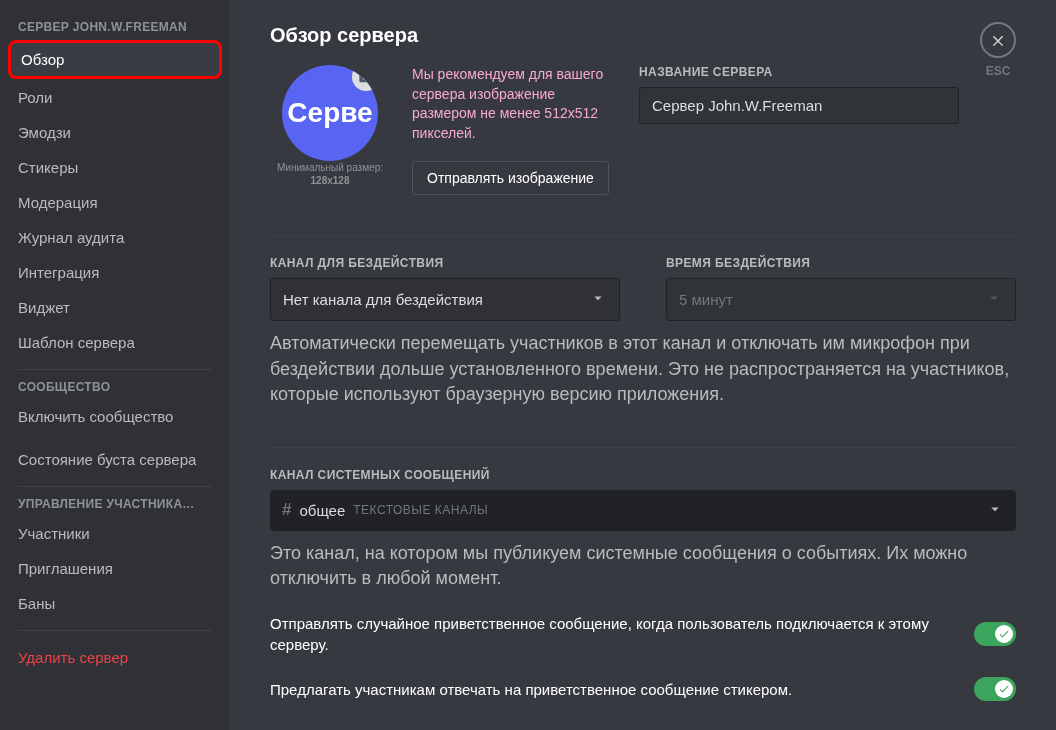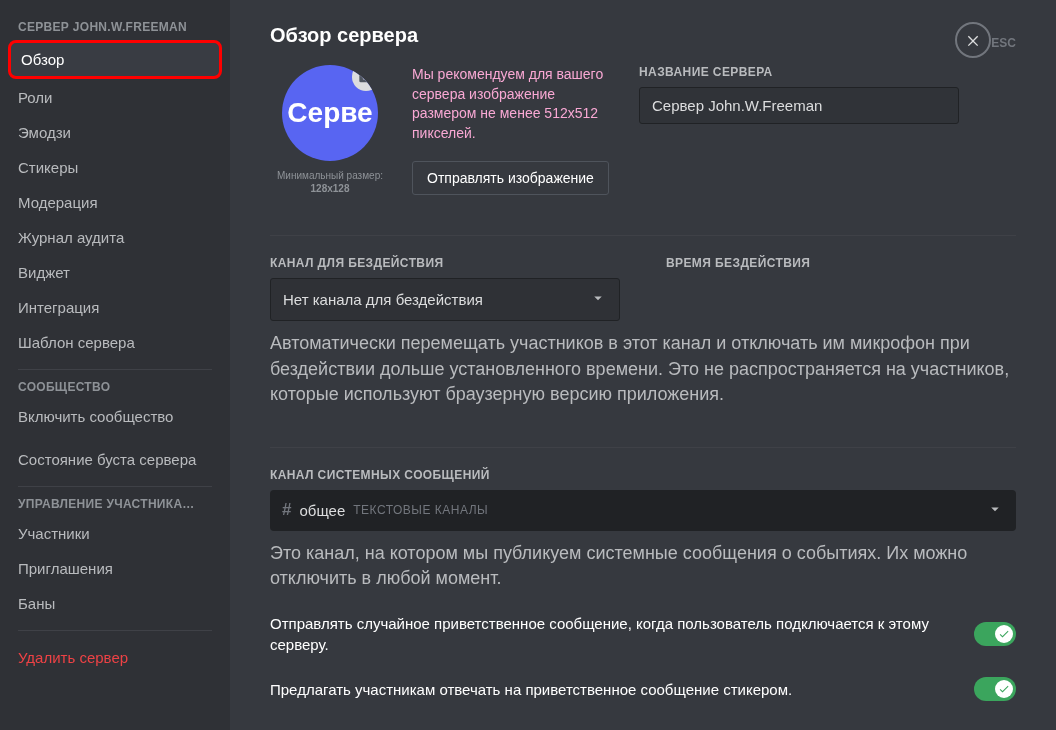--- a/index.html
+++ b/index.html
@@ -5,31 +5,31 @@
   * { box-sizing: border-box; margin: 0; padding: 0; font-family: -apple-system, BlinkMacSystemFont, "Segoe UI", Helvetica, Arial, sans-serif; }
   html, body { width: 1056px; height: 730px; background: #36393f; overflow: hidden; }
   .container { display: flex; height: 100%; }
   .sidebar { width: 230px; background: #2f3136; padding: 20px 8px 20px 8px; overflow: hidden; }
   .sidebar-section { color: #8e9297; font-size: 12px; font-weight: 700; padding: 0 10px 6px 10px; letter-spacing: 0.3px; text-transform: uppercase; }
   .sidebar-item { color: #b9bbbe; font-size: 15px; padding: 8px 10px; cursor: pointer; border-radius: 8px; margin-bottom: 2px; }
   .sidebar-item.selected { background: #393c43; color: #fff; border: 3px solid #ff0000; }
   .sidebar-item.danger { color: #ed4245; }
   .divider { height: 1px; background: #3f4147; margin: 10px; }
   .main { flex: 1; padding: 24px 40px 0 40px; position: relative; color: #dcddde; }
-  .close-wrap { position: absolute; top: 22px; right: 40px; display: flex; align-items: center; cursor: pointer; }
+  .close-wrap { position: absolute; top: 22px; right: 40px; display: flex; flex-direction: column; align-items: center; cursor: pointer; }
   .close-btn { width: 36px; height: 36px; border: 2px solid #72767d; border-radius: 50%; display: flex; align-items: center; justify-content: center; color: #dcddde; }
   .close-btn svg { width: 16px; height: 16px; fill: #dcddde; }
   .esc-label { color: #72767d; font-size: 12px; font-weight: 600; margin-top: 6px; }
   h1.page-title { color: #fff; font-size: 20px; font-weight: 600; margin-bottom: 18px; }
   .top-row { display: flex; gap: 22px; }
   .icon-col { width: 120px; text-align: center; }
   .server-circle { position: relative; width: 96px; height: 96px; border-radius: 50%; background: #5865f2; display: flex; align-items: center; justify-content: center; color: #fff; font-size: 28px; font-weight: 700; overflow: hidden; margin: 0 auto; }
   .upload-chip { position: absolute; top: -2px; right: -2px; width: 28px; height: 28px; border-radius: 50%; background: #dcddde; display: flex; align-items: center; justify-content: center; }
   .upload-chip svg { width: 16px; height: 16px; fill: #4f5660; }
-  .min-size { color: #8e9297; font-size: 10px; line-height: 1.3; margin-top: 8px; }
+  .min-size { color: #8e9297; font-size: 10px; line-height: 1.3; margin-top: 0; }
   .rec-col { flex: 1; max-width: 205px; }
   .rec-text { color: #f9a8d4; font-size: 14px; line-height: 1.4; margin-bottom: 18px; }
   .btn-outline { border: 1px solid #4f545c; background: transparent; color: #fff; padding: 8px 14px; font-size: 14px; border-radius: 3px; cursor: pointer; }
   .name-col { flex: 1.3; }
   .field-label { color: #b9bbbe; font-size: 12px; font-weight: 700; letter-spacing: 0.4px; margin-bottom: 8px; }
   .text-input { background: #303338; border: 1px solid #202225; border-radius: 3px; color: #dcddde; font-size: 15px; padding: 9px 12px; width: 100%; max-width: 320px; }
   .section-sep { height: 1px; background: #3f4147; margin: 40px 0 20px 0; }
   .two-col { display: flex; gap: 46px; }
   .col { flex: 1; }
   .select { background: #303338; border: 1px solid #202225; border-radius: 3px; padding: 10px 12px; display: flex; align-items: center; justify-content: space-between; cursor: pointer; font-size: 15px; }
@@ -53,22 +53,22 @@
 
 <div class="container">
   <div class="sidebar">
     <div class="sidebar-section">СЕРВЕР JOHN.W.FREEMAN</div>
     <div class="sidebar-item selected">Обзор</div>
     <div class="sidebar-item">Роли</div>
     <div class="sidebar-item">Эмодзи</div>
     <div class="sidebar-item">Стикеры</div>
     <div class="sidebar-item">Модерация</div>
     <div class="sidebar-item">Журнал аудита</div>
+    <div class="sidebar-item">Интеграция</div>
     <div class="sidebar-item">Виджет</div>
-    <div class="sidebar-item">Интеграция</div>
     <div class="sidebar-item">Шаблон сервера</div>
     <div class="divider"></div>
     <div class="sidebar-section">СООБЩЕСТВО</div>
     <div class="sidebar-item">Включить сообщество</div>
     <div class="sidebar-item" style="margin-top:10px">Состояние буста сервера</div>
     <div class="divider"></div>
     <div class="sidebar-section">УПРАВЛЕНИЕ УЧАСТНИКА…</div>
     <div class="sidebar-item">Участники</div>
     <div class="sidebar-item">Приглашения</div>
     <div class="sidebar-item">Баны</div>
@@ -120,20 +120,26 @@
         <div class="field-label">КАНАЛ ДЛЯ БЕЗДЕЙСТВИЯ</div>
         <div class="select dark">
           <span class="val">Нет канала для бездействия</span>
           <span class="chevron"><svg viewBox="0 0 24 24">
                 <path d="M7 10l5 5 5-5z"></path>
               </svg></span>
         </div>
       </div>
       <div class="col">
         <div class="field-label">ВРЕМЯ БЕЗДЕЙСТВИЯ</div>
+        <div class="select disabled">
+          <span class="val">5 минут</span>
+          <span class="chevron"><svg viewBox="0 0 24 24" style="fill:#4f545c">
+                <path d="M7 10l5 5 5-5z"></path>
+              </svg></span>
+        </div>
       </div>
     </div>
     <div class="help-text">Автоматически перемещать участников в этот канал и отключать им микрофон при бездействии дольше установленного времени. Это не распространяется на участников, которые используют браузерную версию приложения.</div>
 
     <div class="section-sep"></div>
 
     <div class="field-label">КАНАЛ СИСТЕМНЫХ СООБЩЕНИЙ</div>
     <div class="sys-select">
       <span class="hash">#</span>
       <span class="sys-name">общее</span>

